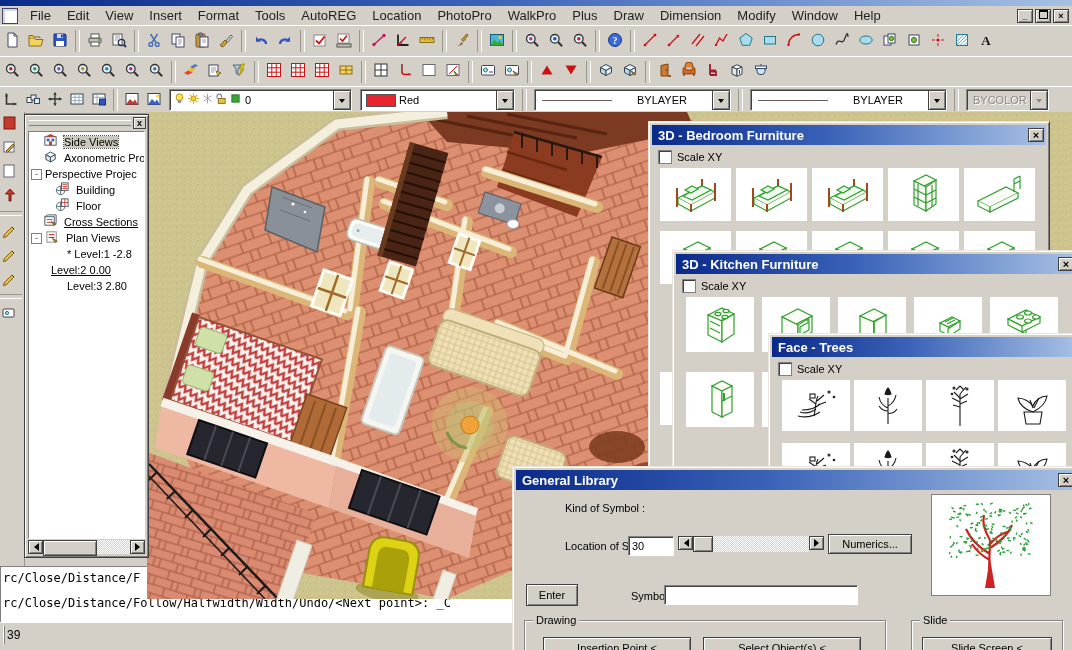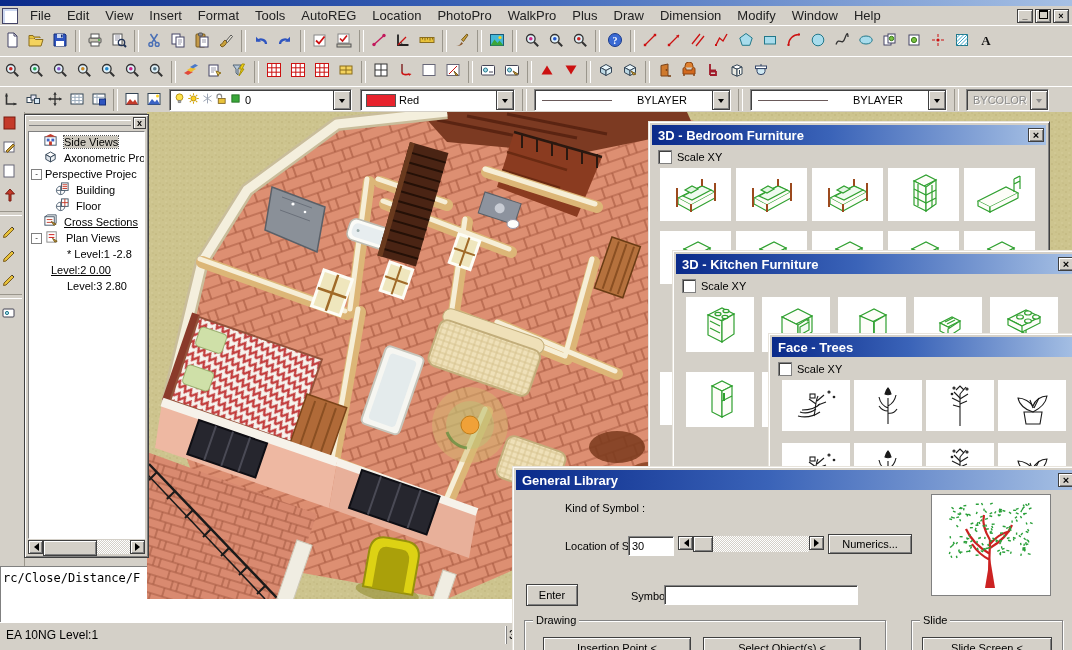--- a/index.html
+++ b/index.html
@@ -1040,24 +1040,24 @@
           <rect x="0" y="0" width="30" height="54" fill="#b5713d" stroke="#6a3c14" stroke-width="1.5"></rect>
           <path d="M8 2v50M16 2v50M24 2v50" stroke="#8a4f22" stroke-width="2"></path>
         </g>
       <ellipse cx="470" cy="335" rx="28" ry="16" fill="#7a3a1c" opacity="0.85"></ellipse>
       <ellipse cx="502" cy="362" rx="20" ry="12" fill="#8a4424" opacity="0.85"></ellipse>
     </svg>
   </div>
 
   <div id="cmd">
     <div class="cmd-line">rc/Close/Distance/F</div>
+    <div class="cmd-line2">rc/Close/Distance/Follow/Halfwidth/Width/Undo/&lt;Next point&gt;: _C</div>
   </div>
 
   <div id="statusbar">
-    <div class="st-cell">EA 10NG Level:1</div>
     <div class="st-cell2">39</div>
   </div>
 
   <div class="dlg" id="dlg-bedroom">
     <div class="dlg-title">
       <span>3D - Bedroom Furniture</span>
       <button class="x-btn">×</button>
     </div>
     <div class="scale-row">
       <span class="chk"></span>

